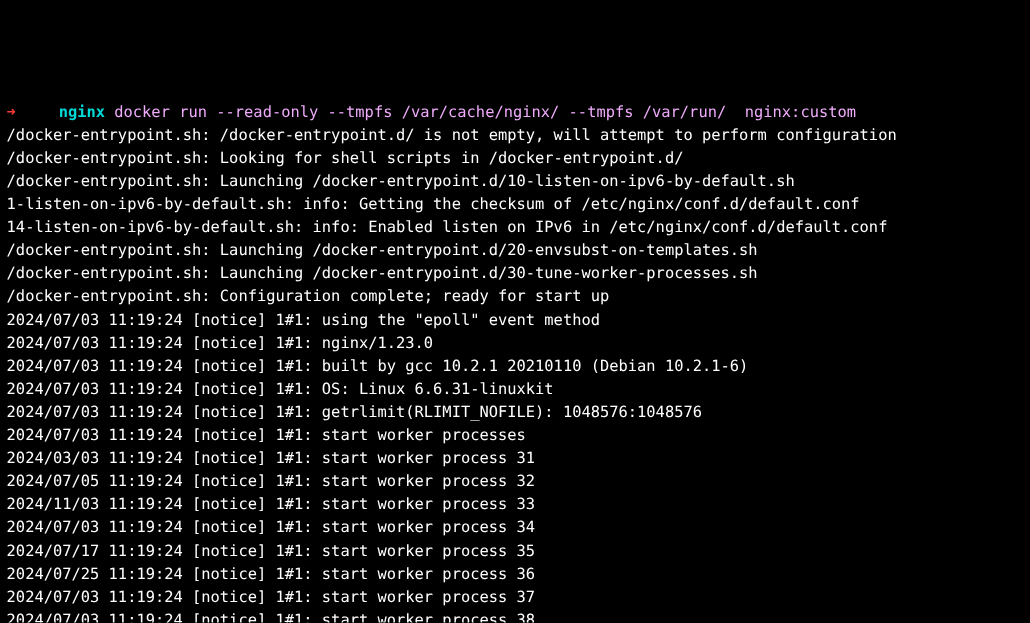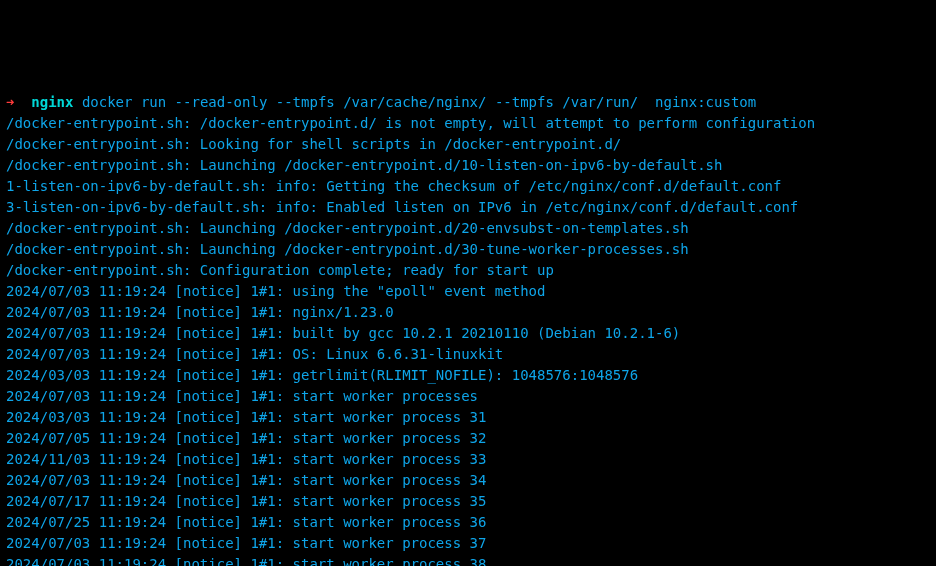--- a/index.html
+++ b/index.html
@@ -19,50 +19,51 @@
       overflow: hidden;
       white-space: pre;
     }
     .prompt-arrow {
       color: #ff3b3b;
       font-weight: bold;
     }
     .prompt-dir {
       color: #00d7d7;
       font-weight: bold;
+      margin-left: 22px;
     }
     .cmd {
-      color: #0ea5e9;
+      color: #f0abfc;
     }
     .line {
-      color: #0ea5e9;
+      color: #ffffff;
     }
     .terminal {
       display: block;
     }
   </style>
 </head>
 <body>
 
 
 
 <div class="terminal"><span><span class="prompt-arrow">➜</span>  <span class="prompt-dir">nginx</span> <span class="cmd">docker run --read-only --tmpfs /var/cache/nginx/ --tmpfs /var/run/  nginx:custom</span></span>
 <span class="line">/docker-entrypoint.sh: /docker-entrypoint.d/ is not empty, will attempt to perform configuration</span>
 <span class="line">/docker-entrypoint.sh: Looking for shell scripts in /docker-entrypoint.d/</span>
 <span class="line">/docker-entrypoint.sh: Launching /docker-entrypoint.d/10-listen-on-ipv6-by-default.sh</span>
 <span class="line">1-listen-on-ipv6-by-default.sh: info: Getting the checksum of /etc/nginx/conf.d/default.conf</span>
-<span class="line">3-listen-on-ipv6-by-default.sh: info: Enabled listen on IPv6 in /etc/nginx/conf.d/default.conf</span>
+<span class="line">14-listen-on-ipv6-by-default.sh: info: Enabled listen on IPv6 in /etc/nginx/conf.d/default.conf</span>
 <span class="line">/docker-entrypoint.sh: Launching /docker-entrypoint.d/20-envsubst-on-templates.sh</span>
 <span class="line">/docker-entrypoint.sh: Launching /docker-entrypoint.d/30-tune-worker-processes.sh</span>
 <span class="line">/docker-entrypoint.sh: Configuration complete; ready for start up</span>
 <span class="line">2024/07/03 11:19:24 [notice] 1#1: using the "epoll" event method</span>
 <span class="line">2024/07/03 11:19:24 [notice] 1#1: nginx/1.23.0</span>
 <span class="line">2024/07/03 11:19:24 [notice] 1#1: built by gcc 10.2.1 20210110 (Debian 10.2.1-6)</span>
 <span class="line">2024/07/03 11:19:24 [notice] 1#1: OS: Linux 6.6.31-linuxkit</span>
-<span class="line">2024/03/03 11:19:24 [notice] 1#1: getrlimit(RLIMIT_NOFILE): 1048576:1048576</span>
+<span class="line">2024/07/03 11:19:24 [notice] 1#1: getrlimit(RLIMIT_NOFILE): 1048576:1048576</span>
 <span class="line">2024/07/03 11:19:24 [notice] 1#1: start worker processes</span>
 <span class="line">2024/03/03 11:19:24 [notice] 1#1: start worker process 31</span>
 <span class="line">2024/07/05 11:19:24 [notice] 1#1: start worker process 32</span>
 <span class="line">2024/11/03 11:19:24 [notice] 1#1: start worker process 33</span>
 <span class="line">2024/07/03 11:19:24 [notice] 1#1: start worker process 34</span>
 <span class="line">2024/07/17 11:19:24 [notice] 1#1: start worker process 35</span>
 <span class="line">2024/07/25 11:19:24 [notice] 1#1: start worker process 36</span>
 <span class="line">2024/07/03 11:19:24 [notice] 1#1: start worker process 37</span>
 <span class="line">2024/07/03 11:19:24 [notice] 1#1: start worker process 38</span>
 </div>

